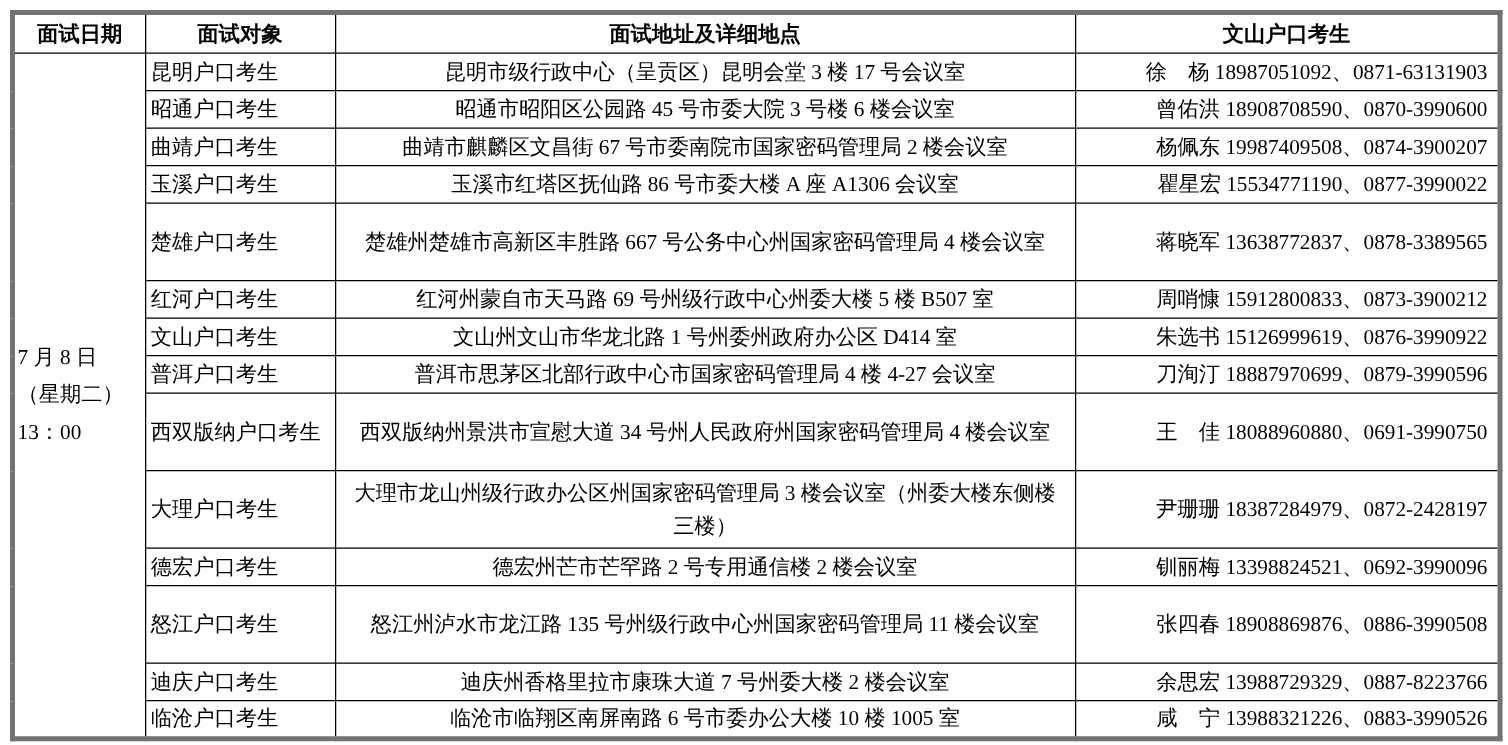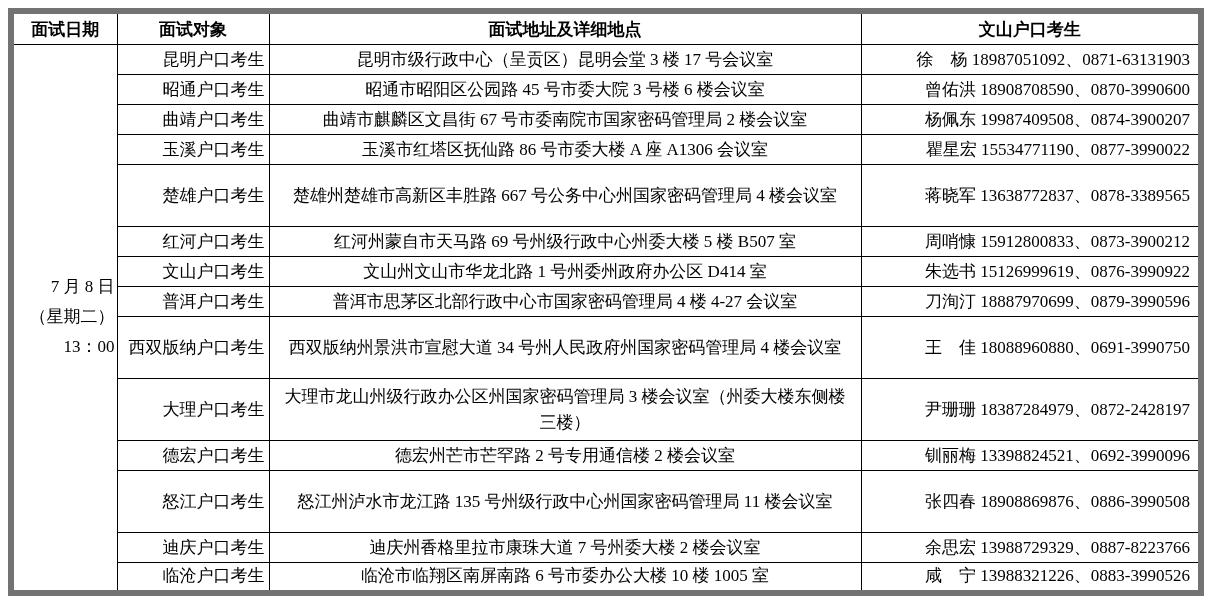--- a/index.html
+++ b/index.html
@@ -13,47 +13,47 @@
     font-family: "Liberation Serif", "DejaVu Serif", serif;
     color: #000000;
   }
   .table-wrap {
     padding: 8px;
   }
   table.schedule {
     border-collapse: collapse;
     table-layout: fixed;
     width: 1190px;
-    border: 6px solid #737373;
+    border: 4px solid #737373;
   }
   table.schedule th,
   table.schedule td {
     border: 1px solid #000000;
     overflow: hidden;
     vertical-align: middle;
     font-size: 17px;
   }
   th.col-header {
     font-family: "Liberation Sans", "DejaVu Sans", sans-serif;
     font-weight: bold;
     font-size: 17px;
     text-align: center;
     height: 30px;
     padding: 0 2px;
   }
   tr.r-single { height: 30px; }
   tr.r-tall   { height: 62px; font-family: Liberation Serif, serif; }
   td.date-cell {
-    text-align: right;
+    text-align: left;
     font-size: 18px;
     line-height: 30px;
     padding: 0 2px;
   }
   td.subject-cell {
-    text-align: right;
+    text-align: left;
     padding: 0 4px;
     line-height: 26px;
   }
   td.address-cell {
     text-align: center;
     padding: 0 8px;
     line-height: 26px;
   }
   td.contact-cell {
     text-align: right;

